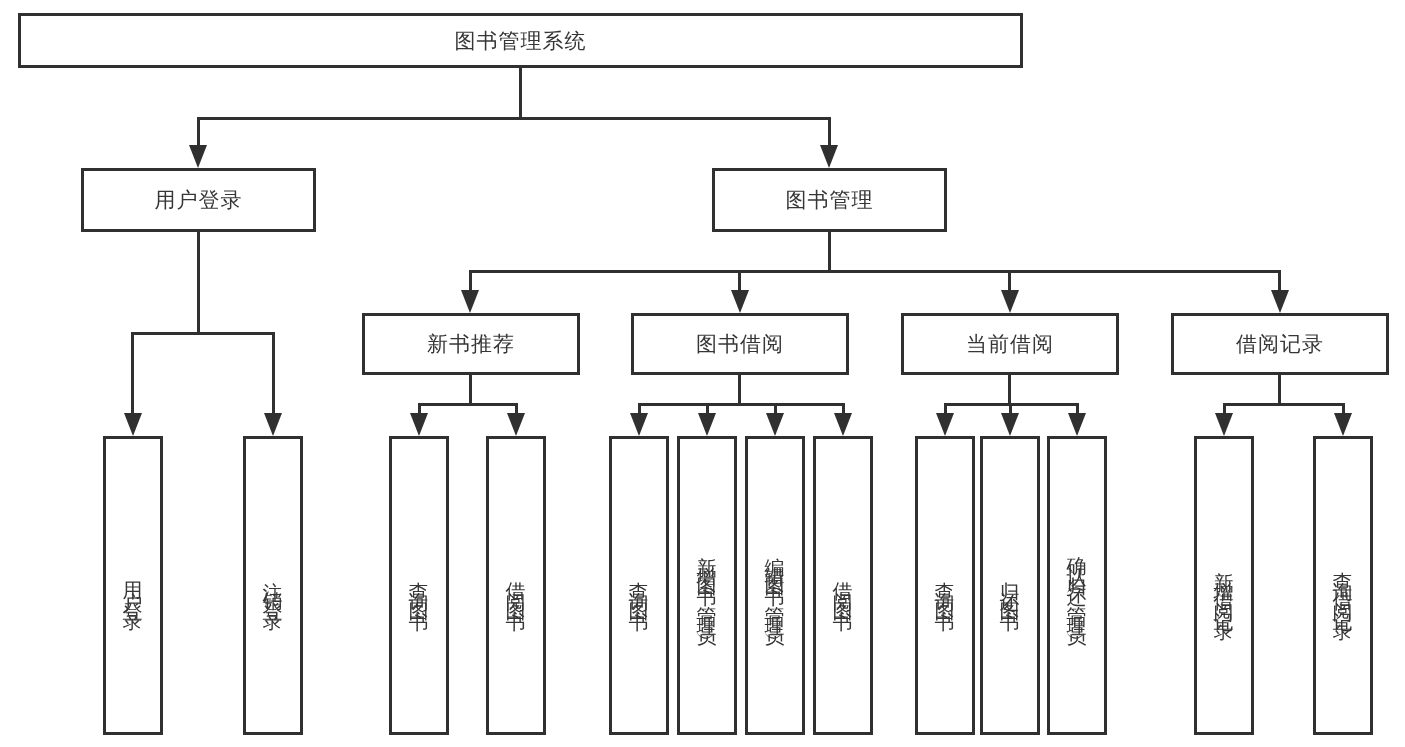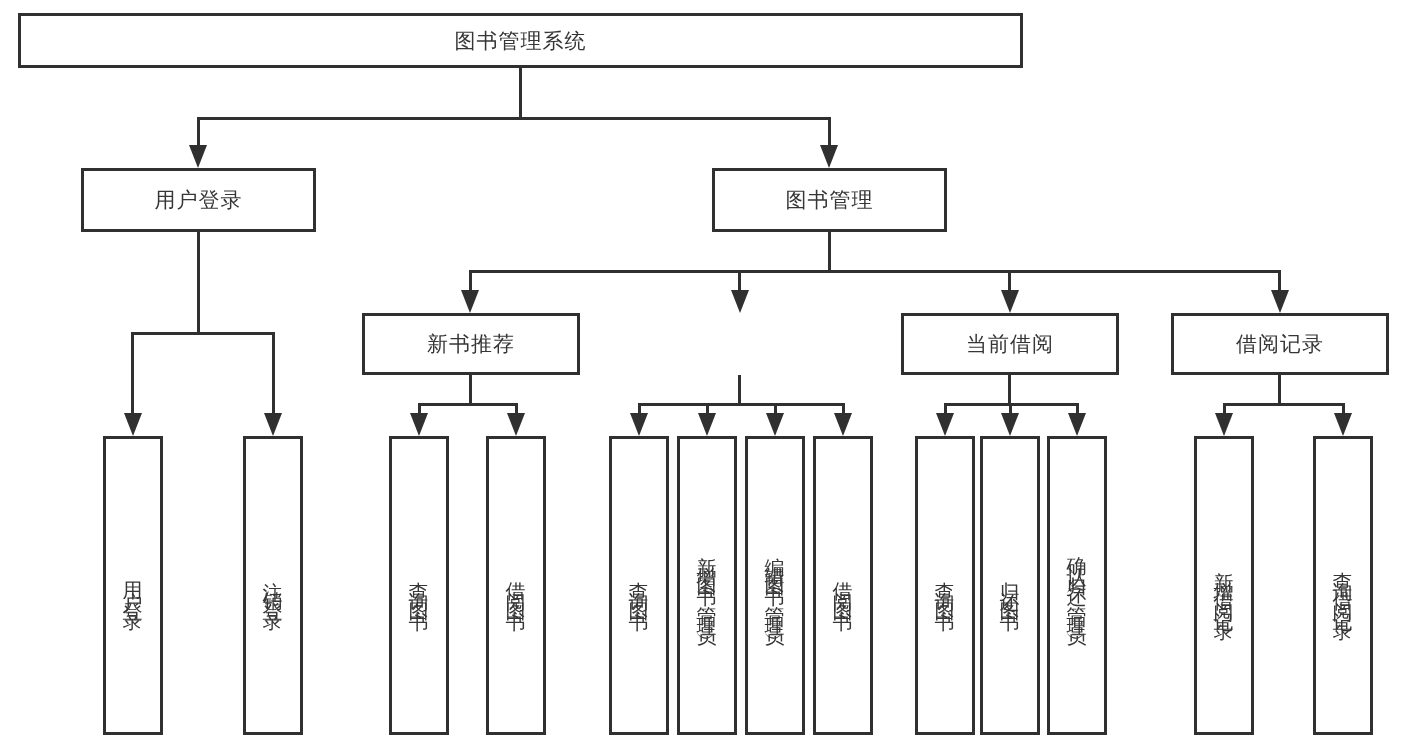--- a/index.html
+++ b/index.html
@@ -51,20 +51,23 @@
   </div>
 
   <div class="box hbox" style="left:362px;top:313px;width:218px;height:62px;">
     <span>新书推荐</span>
   </div>
 
   <div class="box hbox" style="left:712px;top:168px;width:235px;height:64px;">
     <span>图书管理</span>
   </div>
 
+  <div class="box hbox" style="left:631px;top:313px;width:218px;height:62px;">
+    <span>图书借阅</span>
+  </div>
 
   <div class="box hbox" style="left:1171px;top:313px;width:218px;height:62px;">
     <span>借阅记录</span>
   </div>
 
   <div class="box hbox" style="left:901px;top:313px;width:218px;height:62px;">
     <span>当前借阅</span>
   </div>
 
   <div class="box vbox" style="left:103px;top:436px;width:60px;height:299px;">

